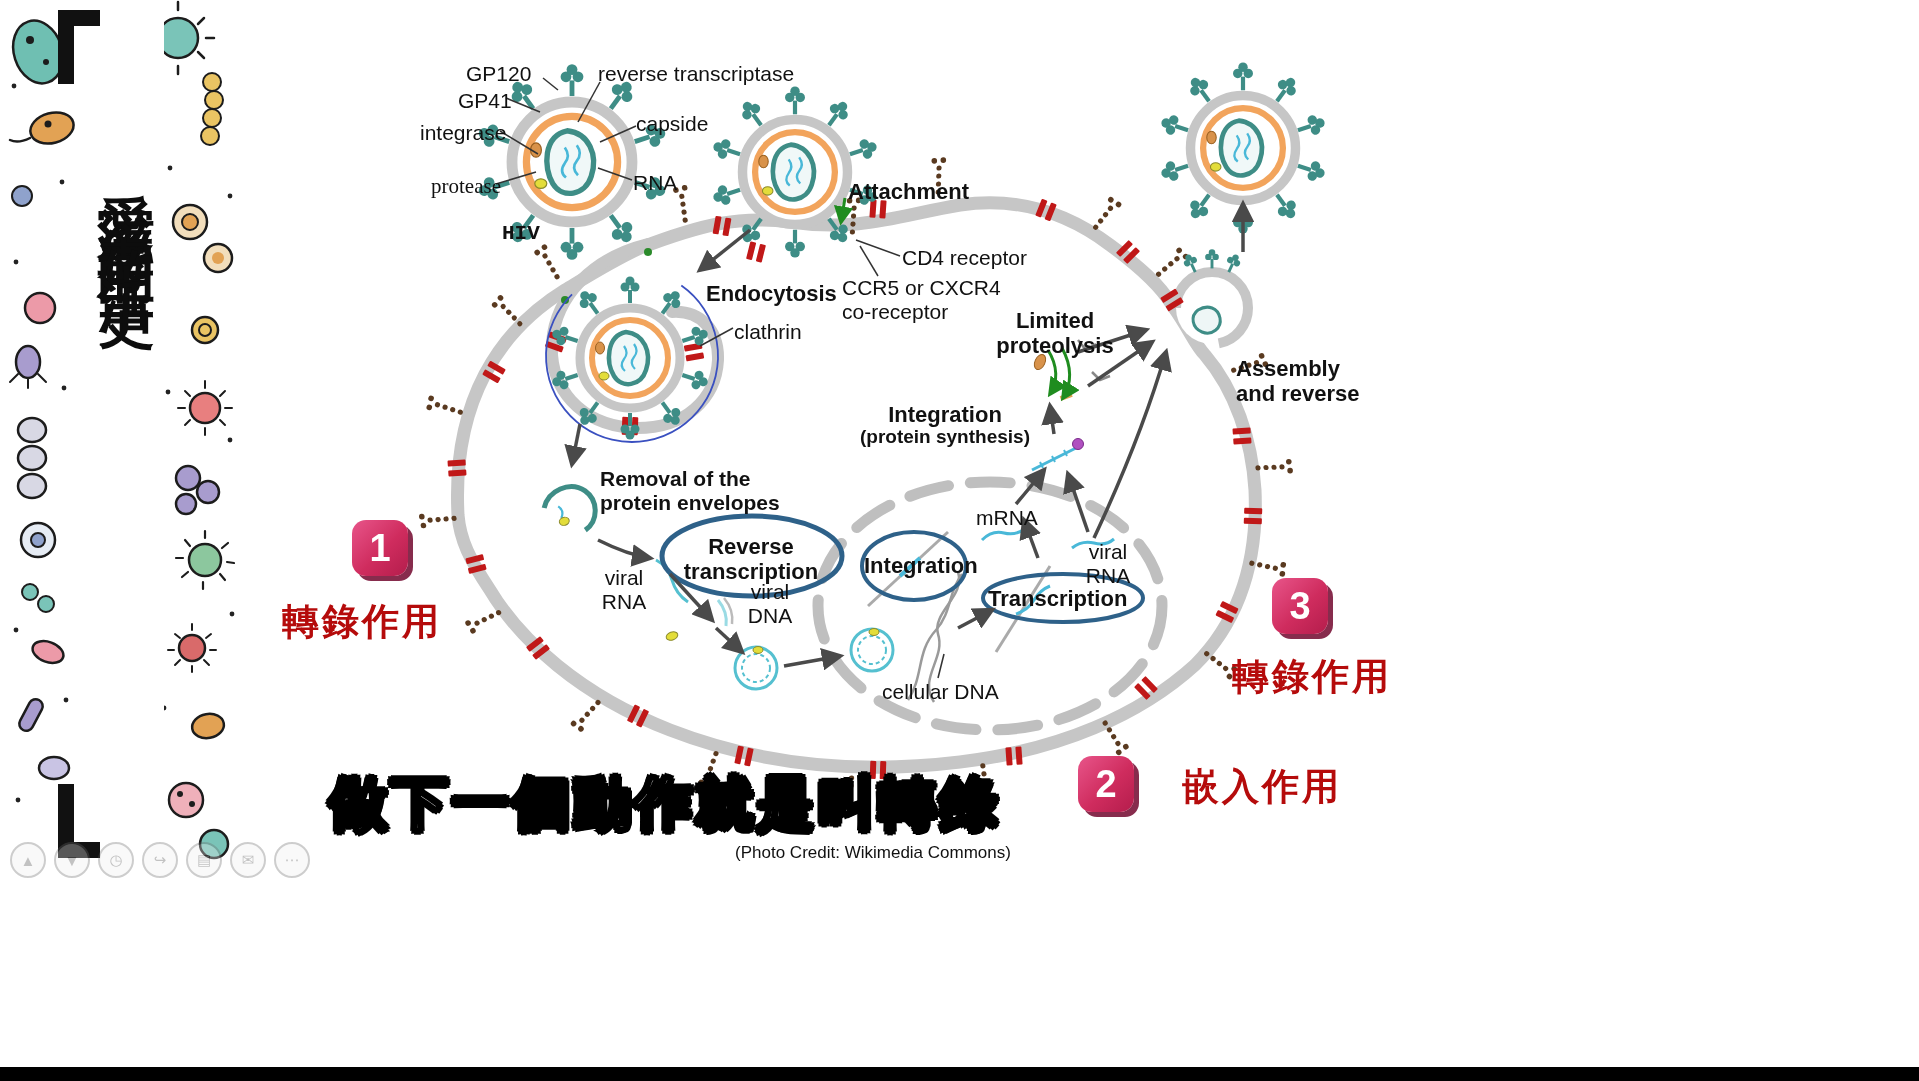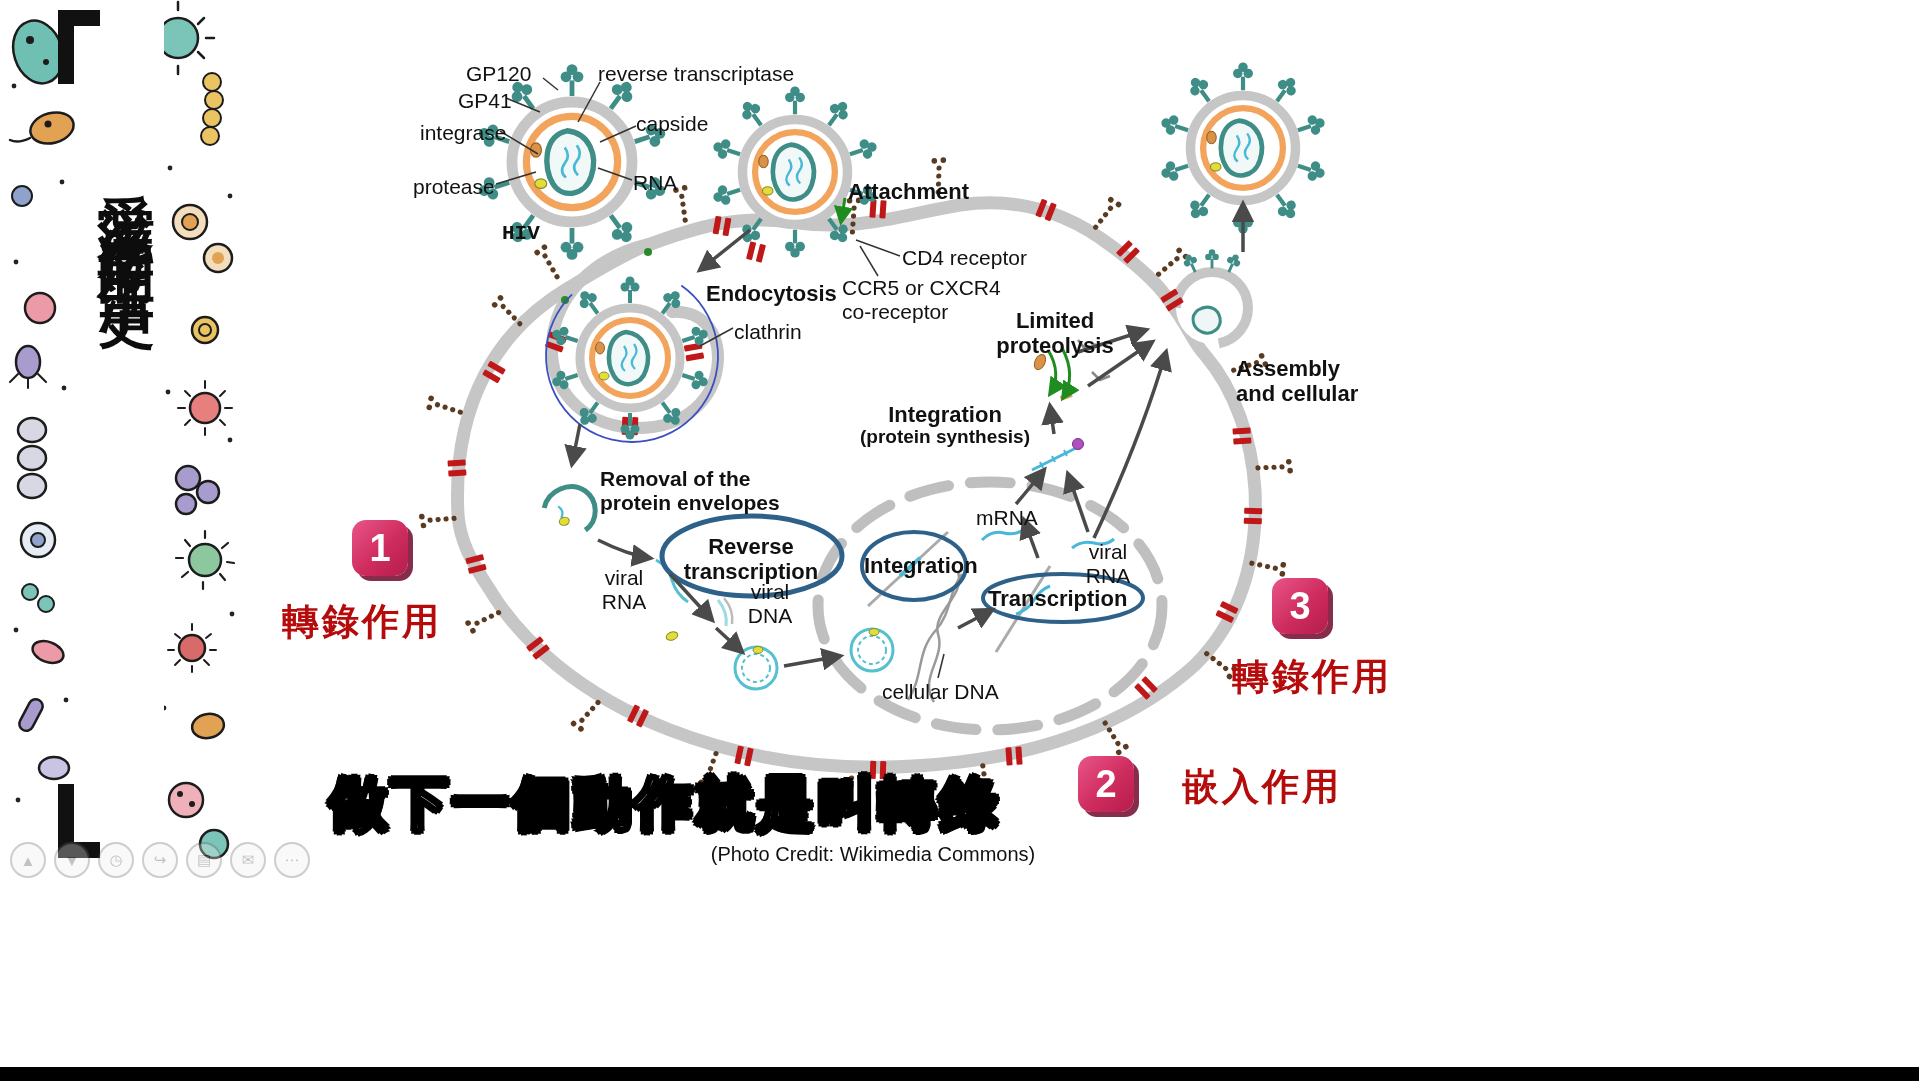--- a/index.html
+++ b/index.html
@@ -16,21 +16,21 @@
   .badge{position:absolute;width:56px;height:56px;border-radius:14px;
          background:linear-gradient(135deg,#e8558a 0%,#cf2c5e 55%,#b41d4c 100%);
          box-shadow:5px 5px 0 rgba(122,21,58,.9);color:#fff;font-size:38px;font-weight:bold;
          display:flex;align-items:center;justify-content:center;}
   .steplabel{position:absolute;color:#b50b0b;font-size:37px;font-weight:bold;letter-spacing:3px;}
   .subtitle{position:absolute;left:330px;top:766px;width:900px;text-align:left;
             font-size:57px;font-weight:900;color:#fff;letter-spacing:4px;
             -webkit-text-stroke:2.5px #000;
             text-shadow:3px 3px 0 #000,-3px 3px 0 #000,3px -3px 0 #000,-3px -3px 0 #000,
                         0 4px 0 #000,0 -4px 0 #000,4px 0 0 #000,-4px 0 0 #000;}
-  .credit{position:absolute;left:623px;top:843px;width:500px;text-align:center;font-size:20px;color:#111;}
+  .credit{position:absolute;left:623px;top:843px;width:500px;text-align:center;font-size:17px;color:#111;}
   .overlaybar{position:absolute;left:10px;top:842px;display:flex;gap:8px;opacity:.32;}
   .ob{width:32px;height:32px;border-radius:50%;border:2px solid #666;color:#444;background:#eee;
       display:flex;align-items:center;justify-content:center;font-size:15px;cursor:pointer;}
   .letterbox{position:absolute;left:0;bottom:0;width:1919px;height:14px;background:#000;}
 </style>
 </head>
 <body>
 
 <div class="stage">
 
@@ -314,21 +314,21 @@
   </svg>
 
   <div class="vtitle">愛滋病毒的生活史</div>
 
   <div class="lbl" style="left:466px;top:62px;">GP120</div>
   <div class="lbl" style="left:598px;top:62px;">reverse transcriptase</div>
   <div class="lbl" style="left:458px;top:89px;">GP41</div>
   <div class="lbl" style="left:636px;top:112px;">capside</div>
   <div class="lbl" style="left:420px;top:121px;">integrase</div>
   <div class="lbl" style="left:633px;top:171px;">RNA</div>
-  <div class="lbl" style="left:413px;top:175px;">protease</div>
+  <div class="lbl" style="left:431px;top:175px;font-family:Liberation Serif, serif;">protease</div>
   <div class="lbl b" style="left:502px;top:222px;font-family:Liberation Mono, monospace;">HIV</div>
 
   <div class="lbl b s22" style="left:848px;top:179px;">Attachment</div>
   <div class="lbl" style="left:902px;top:246px;">CD4 receptor</div>
   <div class="lbl" style="left:842px;top:276px;">CCR5 or CXCR4
 co-receptor</div>
   <div class="lbl b s22" style="left:706px;top:281px;">Endocytosis</div>
   <div class="lbl" style="left:734px;top:320px;">clathrin</div>
   <div class="lbl b" style="left:600px;top:467px;">Removal of the
 protein envelopes</div>
@@ -344,21 +344,21 @@
   <div class="lbl" style="left:976px;top:506px;">mRNA</div>
   <div class="lbl c" style="left:1076px;top:540px;width:64px;">viral
 RNA</div>
   <div class="lbl" style="left:882px;top:680px;">cellular DNA</div>
 
   <div class="lbl b c s22" style="left:860px;top:402px;width:170px;">Integration</div>
   <div class="lbl b c s19" style="left:860px;top:426px;width:170px;">(protein synthesis)</div>
   <div class="lbl b c s22" style="left:980px;top:308px;width:150px;">Limited
 proteolysis</div>
   <div class="lbl b s22" style="left:1236px;top:356px;">Assembly
-and cellular</div>
+and reverse</div>
 
   <div class="badge" style="left:352px;top:520px;">
     <span>1</span>
   </div>
   <div class="steplabel" style="left:282px;top:597px;">轉錄作用</div>
 
   <div class="badge" style="left:1078px;top:756px;">
     <span>2</span>
   </div>
   <div class="steplabel" style="left:1182px;top:762px;">嵌入作用</div>

